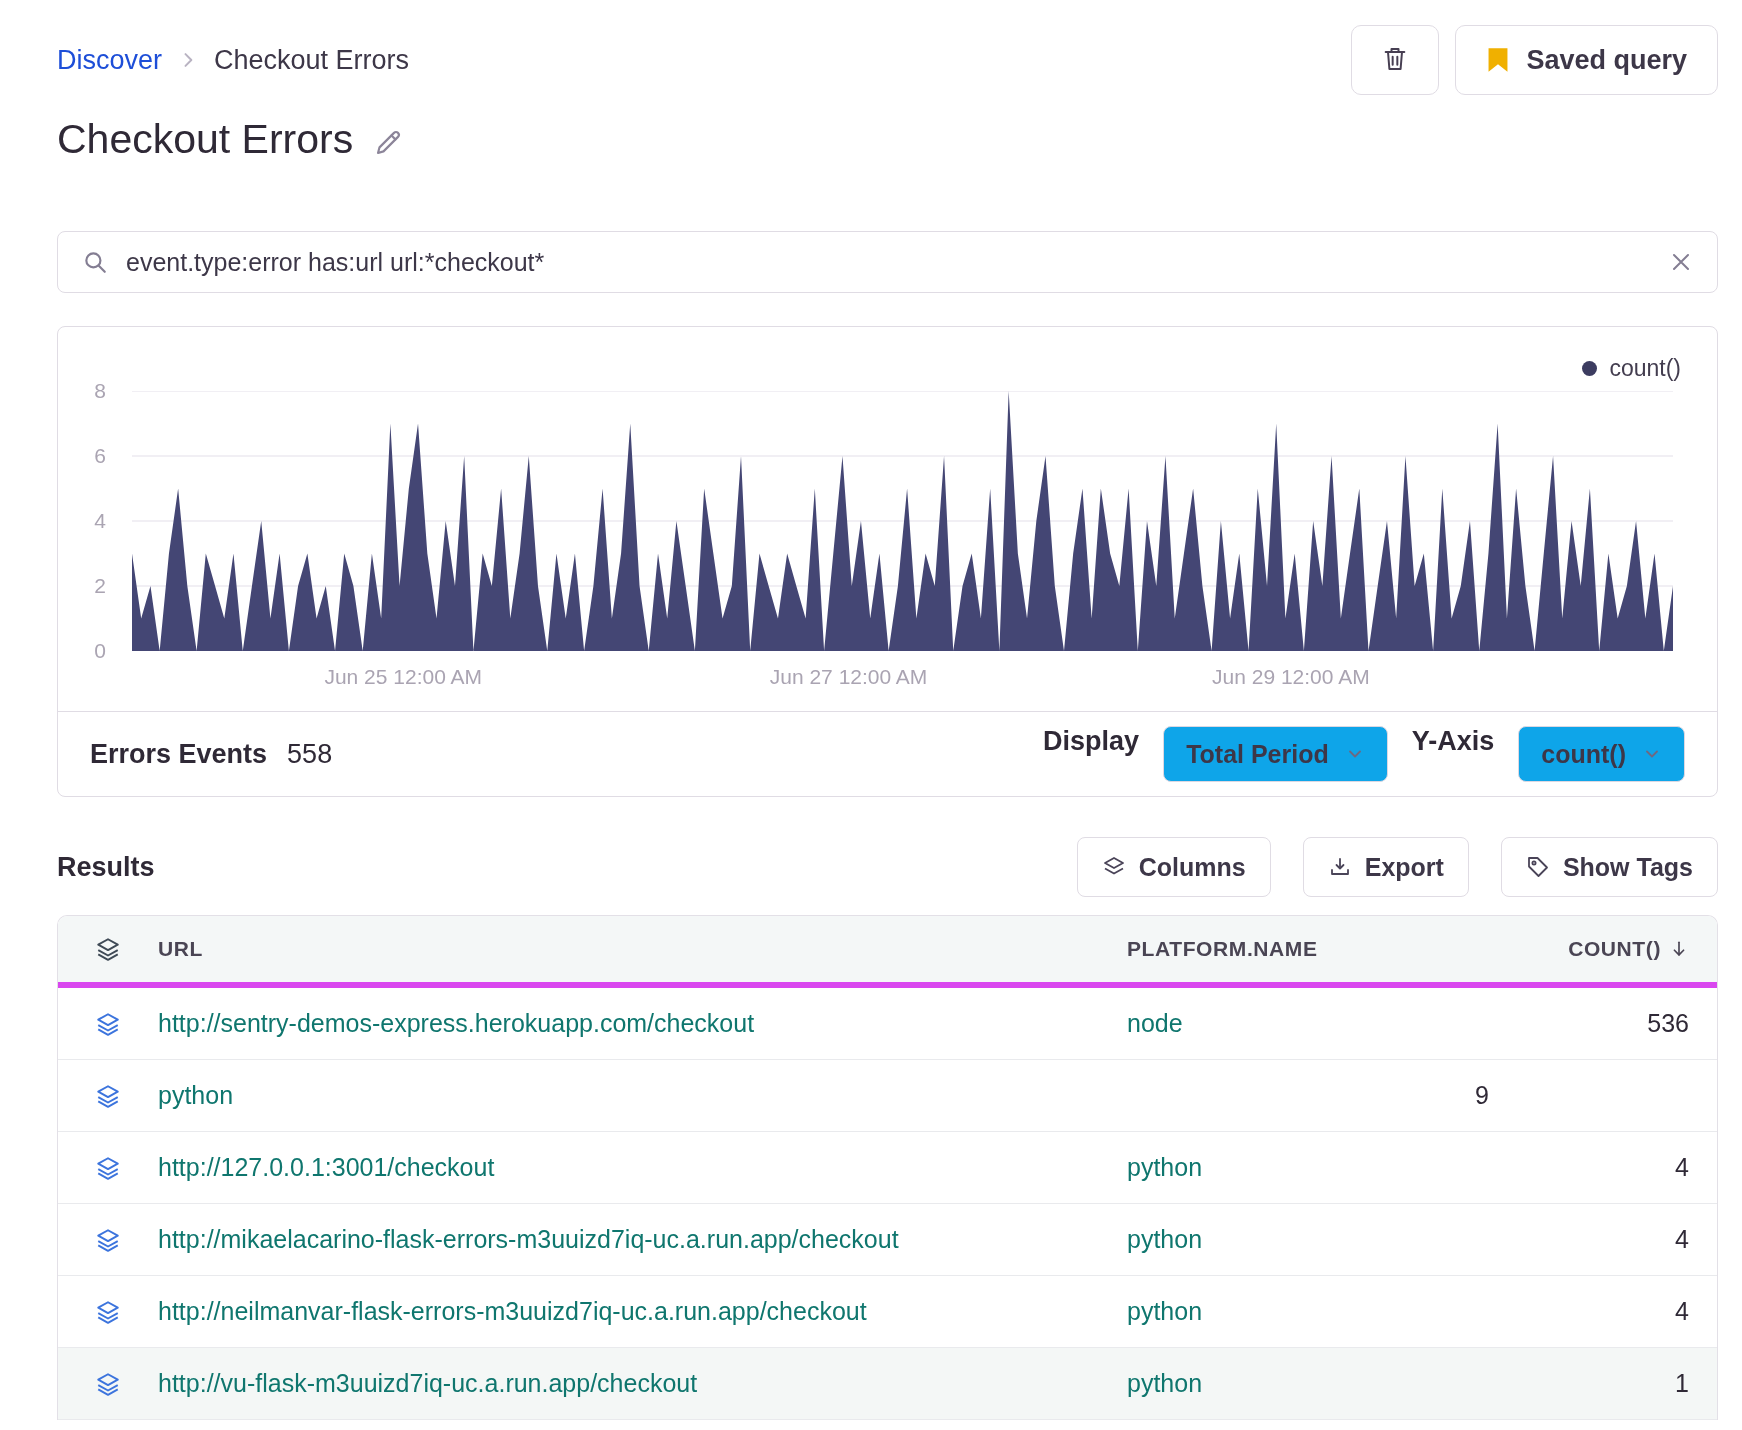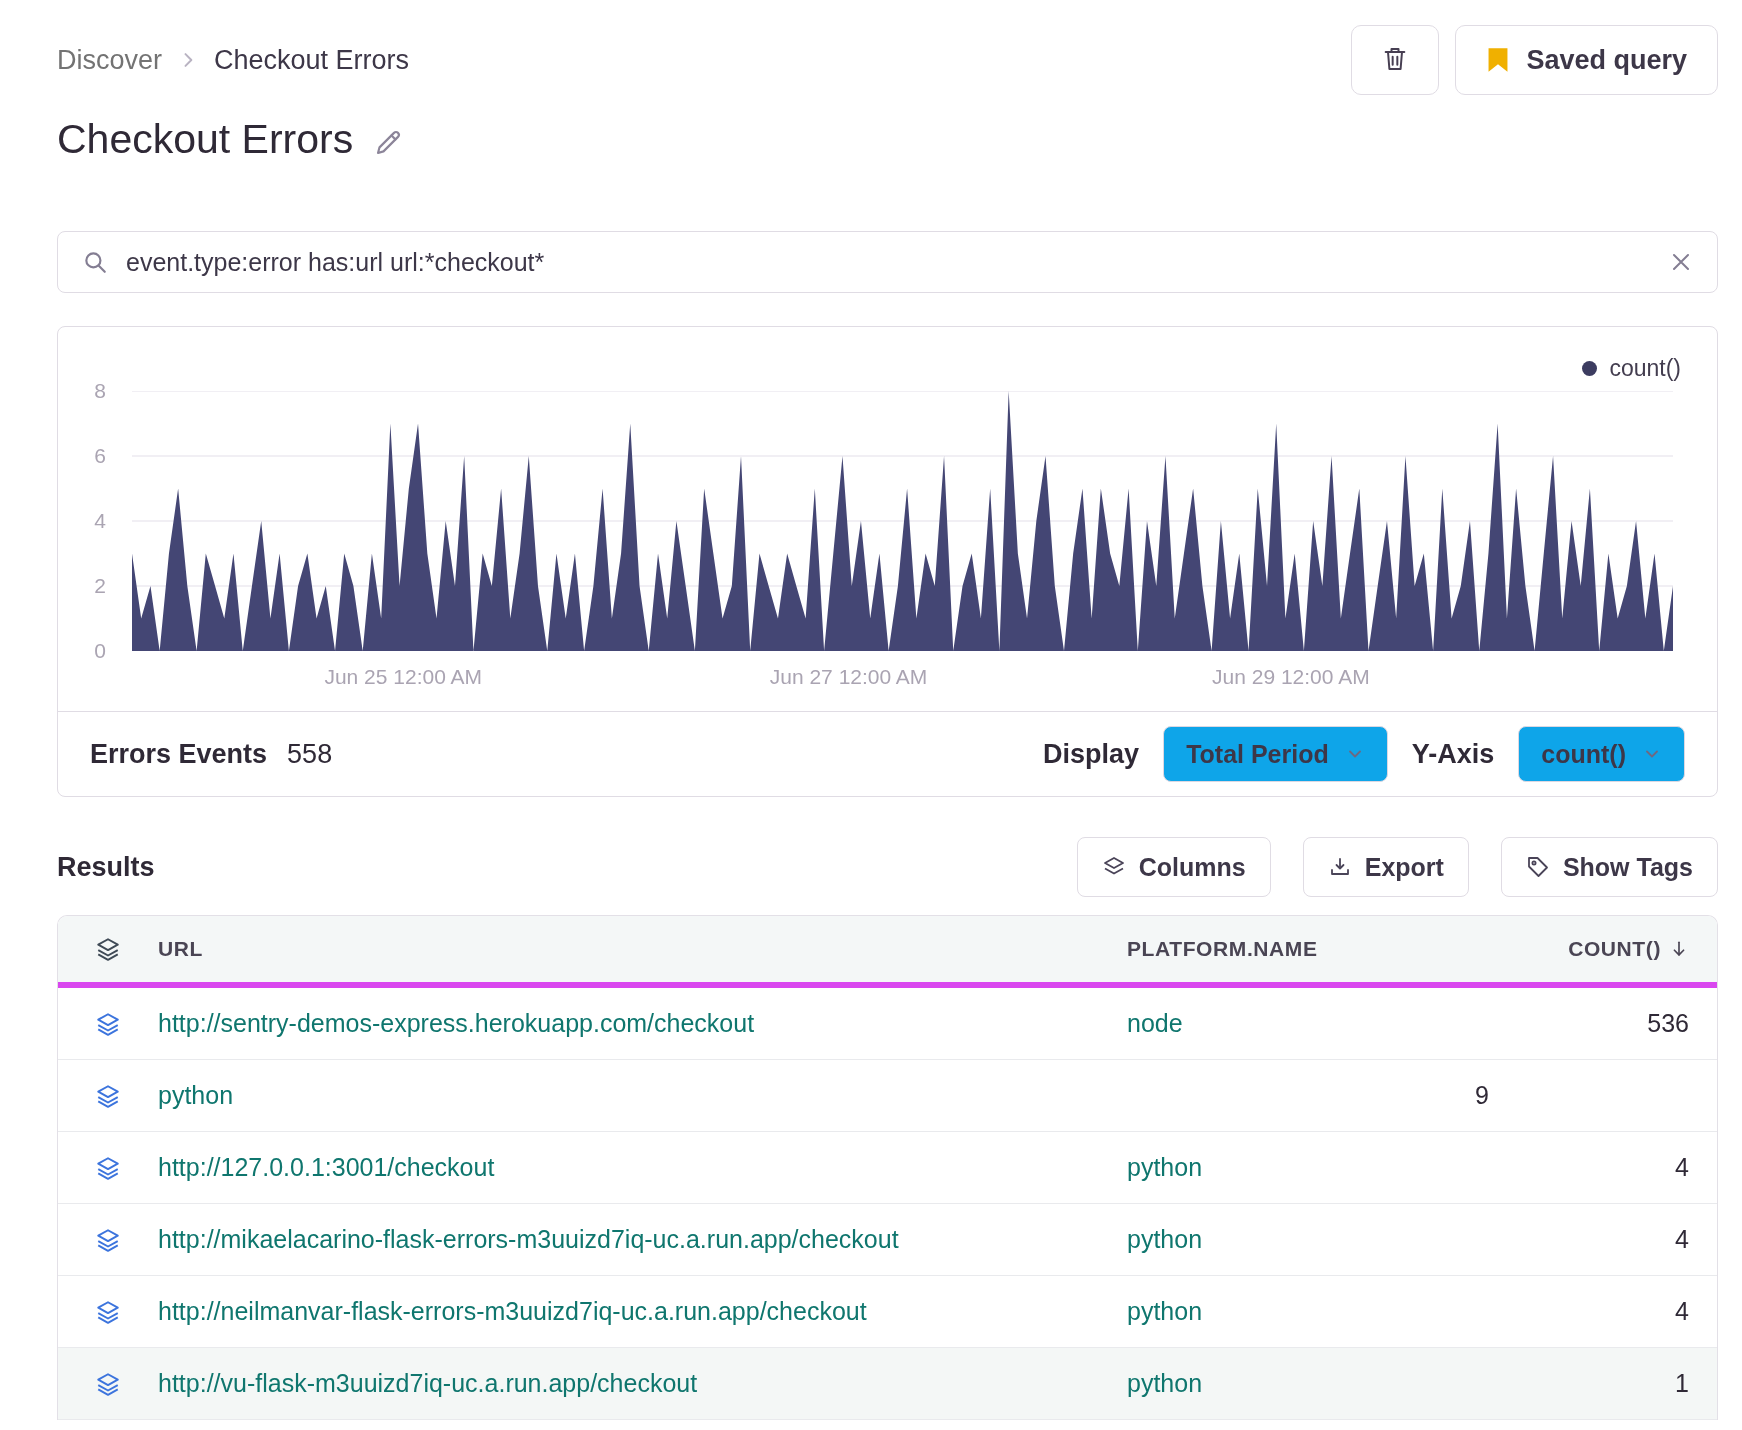--- a/index.html
+++ b/index.html
@@ -6,21 +6,21 @@
   html,body { background:#fff; }
   body {
     width:1742px; height:1430px; overflow:hidden; position:relative;
     font-family:"Liberation Sans", sans-serif; color:#2f2936;
   }
   .page { padding:24px 24px 0 57px; }
 
   
   .top-row { display:flex; justify-content:space-between; align-items:center; height:72px; }
   .breadcrumb { display:flex; align-items:center; gap:16px; font-size:27px; }
-  .crumb-link { color:#737373; cursor:pointer; }
+  .crumb-link { color:#1d4ed8; cursor:pointer; }
   .crumb-sep { color:#b9b3c2; display:flex; }
   .crumb-current { color:#3d3748; }
   .top-actions { display:flex; gap:16px;margin-left:41px; }
   .icon-btn {
     width:88px; height:70px; border:1px solid #e0dce4; border-radius:10px;
     background:#fff; color:#473f52; display:flex; align-items:center; justify-content:center; cursor:pointer;
   }
   .saved-btn {
     height:70px; border:1px solid #e0dce4; border-radius:10px; background:#fff;
     display:flex; align-items:center; gap:16px; padding:0 30px;
@@ -58,21 +58,21 @@
                    font-size:21px; color:#aaa4b2; }
   .x-labels { position:absolute; left:74px; right:44px; top:338px; height:32px; }
   .x-labels span { position:absolute; transform:translateX(-50%); white-space:nowrap;
                    font-size:21px; color:#aaa4b2; }
   .chart-footer {
     border-top:1px solid #e0dce4; height:85px; display:flex; align-items:center;
     justify-content:space-between; padding:0 32px;
   }
   .total { display:flex; align-items:baseline; gap:20px; font-size:27px; }
   .total-label { font-weight:700; }
-  .controls { display:flex; align-items:center; gap:24px; font-size:27px; }
+  .controls { display:flex; gap:24px; font-size:27px; }
   .control-label { font-weight:700; }
   .dropdown {
     height:56px; border:1px solid #dcd8e2; border-radius:8px; background:#0ea5e9;
     display:flex; align-items:center; gap:16px; padding:0 22px;
     font-family:inherit; font-size:25px; font-weight:700; color:#3d3748; cursor:pointer;
   }
   .chev { color:#6f6880; display:flex; }
 
   
   .results-row { margin-top:40px; display:flex; justify-content:space-between; align-items:center; }

